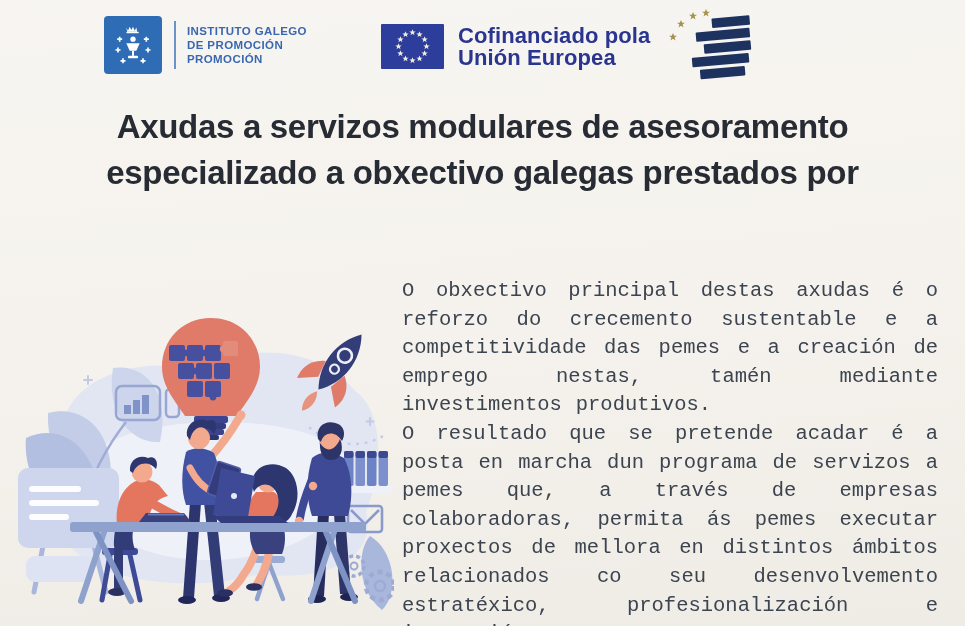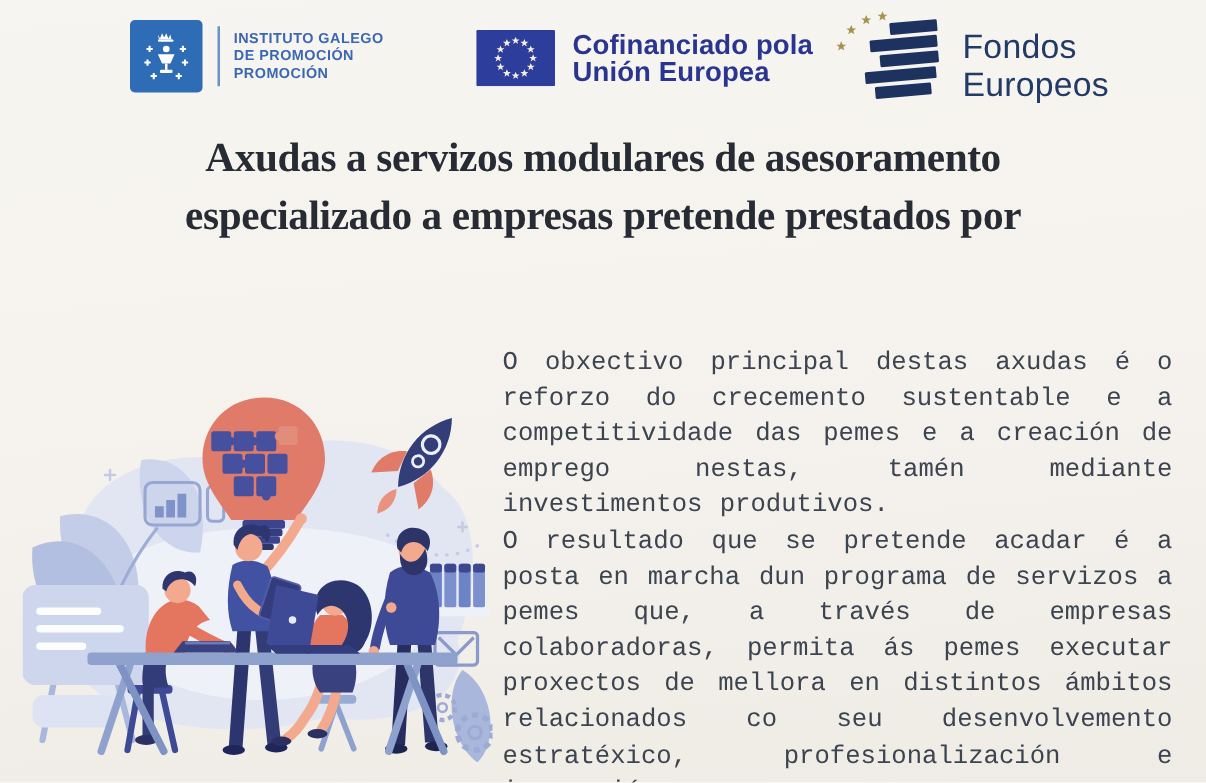--- a/index.html
+++ b/index.html
@@ -20,21 +20,21 @@
   .igape-text{color:#3a67af;font-size:11.5px;font-weight:700;line-height:14px;letter-spacing:.4px;}
   .eu{left:337px;top:24px;}
   .eu-flag{width:63px;height:45px;flex:0 0 auto;}
   .eu-text{color:#2a3590;font-size:22px;font-weight:700;line-height:22px;margin-left:14px;letter-spacing:.1px;}
   .fondos{left:620px;top:8px;}
   .fondos-mark{width:96px;height:76px;flex:0 0 auto;}
   .fondos-text{color:#213a66;font-size:27px;font-weight:400;margin-left:10px;margin-top:14px;letter-spacing:.2px;}
 
   
   .title{position:absolute;top:104px;left:0;width:100%;margin:0;text-align:center;
-    color:#272b33;font-size:33px;font-weight:700;line-height:46px;letter-spacing:-.3px;font-family:Liberation Serif, serif;}
+    color:#272b33;font-size:33px;font-weight:700;line-height:46px;letter-spacing:-.3px;}
   .title span{display:block;}
 
   
   .illustration{position:absolute;left:18px;top:310px;width:376px;height:300px;}
   .copy{position:absolute;left:402px;top:277px;width:536px;color:#3c4450;font-family:Liberation Mono, monospace;}
   .copy p{margin:0;font-size:20.5px;line-height:28.6px;text-align:justify;text-align-last:left;
     word-spacing:1.5px;}
   .copy p + p{}
 </style>
 </head>
@@ -106,26 +106,25 @@
       <use href="#gstar" transform="translate(29,8)"></use>
       <use href="#gstar" transform="translate(42,5)"></use>
       <g fill="#1e3260" transform="rotate(-5 55 40)">
         <rect x="50" y="10" width="38" height="9.5" rx="1"></rect>
         <rect x="33" y="22.5" width="54" height="9.5" rx="1"></rect>
         <rect x="40" y="35" width="47" height="9.5" rx="1"></rect>
         <rect x="27" y="47.5" width="57" height="9.5" rx="1"></rect>
         <rect x="34" y="60" width="45" height="9.5" rx="1"></rect>
       </g>
     </svg>
-    <div class="fondos-text">Fondos Europeos</div>
   </div>
 
   <h1 class="title">
     <span>Axudas a servizos modulares de asesoramento</span>
-    <span>especializado a empresas pretende prestados por</span>
+    <span>especializado a obxectivo galegas prestados por</span>
   </h1>
 
   <svg class="illustration" viewBox="0 0 376 300">
 
     <g>
       <path d="M44,118 C52,64 128,44 186,62 C224,30 306,38 336,80 C366,100 366,158 348,202 C360,252 302,272 242,264 C180,282 92,274 58,242 C18,214 16,166 44,118 Z" fill="#e2e6f3"></path>
       <path d="M70,152 C90,102 298,96 330,150 C340,198 298,244 200,250 C122,252 60,222 70,152 Z" fill="#f3f4fa" opacity="0.8"></path>
     </g>
 
     <g>

